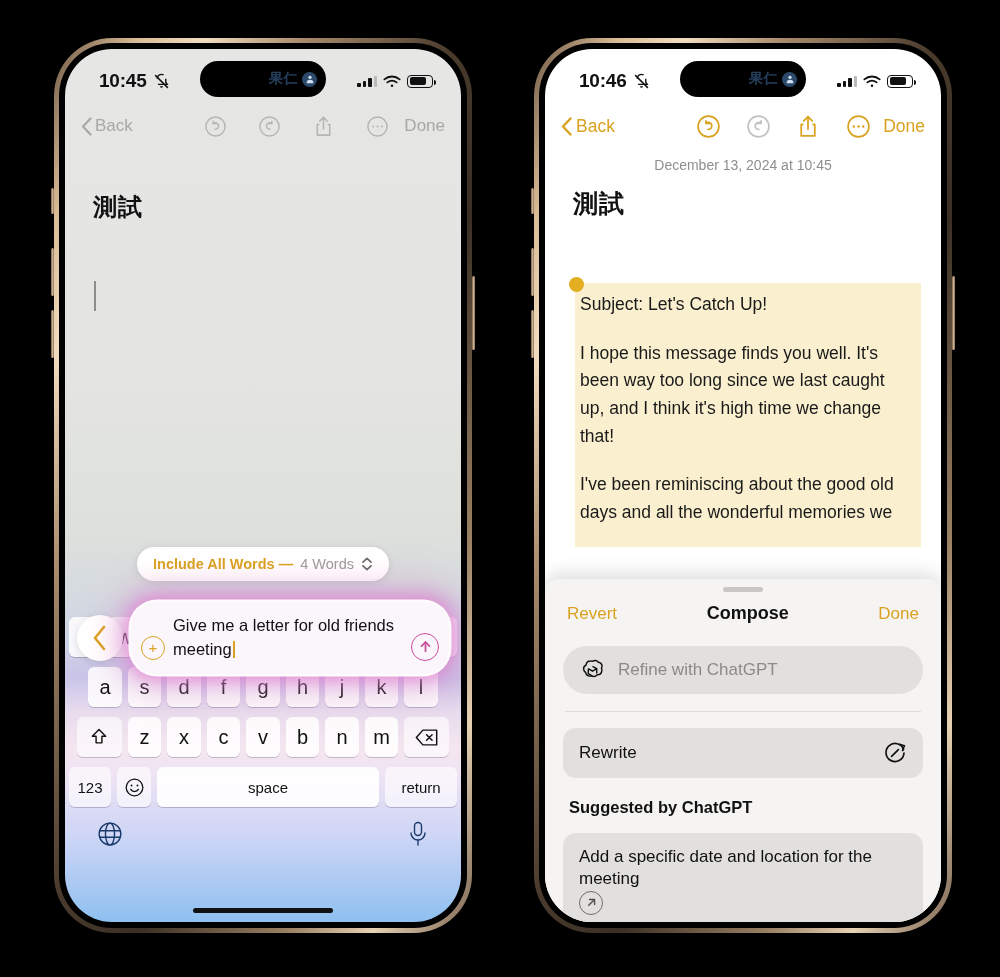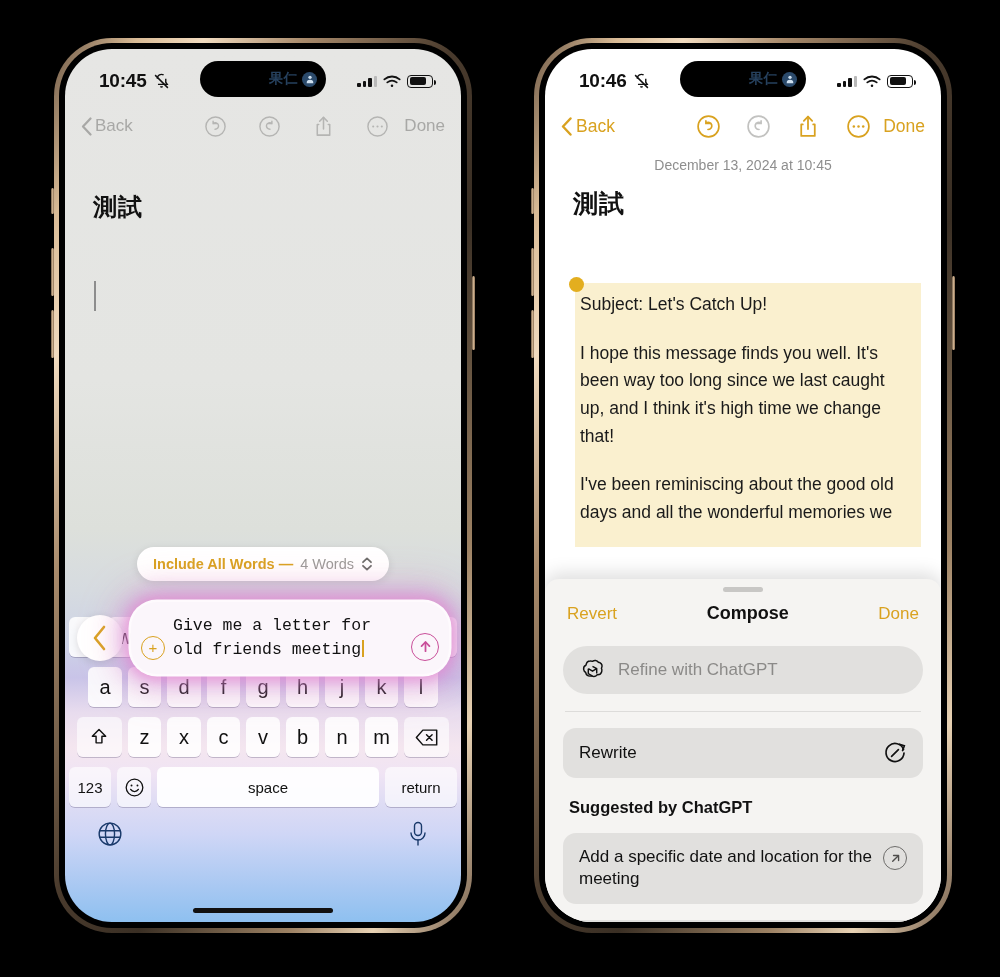--- a/index.html
+++ b/index.html
@@ -70,21 +70,21 @@
   .composerow{position:absolute;left:0;right:0;top:553px;display:flex;align-items:center;z-index:25;padding:0 12px;box-sizing:border-box;}
   .circle-back{width:46px;height:46px;border-radius:50%;background:#fff;display:flex;align-items:center;justify-content:center;
                box-shadow:0 2px 8px rgba(0,0,0,.12);flex:0 0 auto;}
   .composer{flex:1;margin-left:8px;position:relative;background:#fbf6fb;border-radius:26px;
             padding:12px 48px 12px 42px;box-sizing:border-box;min-height:68px;
             display:flex;align-items:center;
             box-shadow:0 0 0 2.5px rgba(255,255,255,.95),
                        0 0 14px 5px rgba(236,128,200,.60),
                        0 0 26px 11px rgba(186,124,232,.45),
                        0 0 38px 16px rgba(255,150,170,.28);}
-  .composer .txt{font-size:16.5px;color:#111;line-height:1.45;font-family:Liberation Mono, monospace;}
+  .composer .txt{font-size:16.5px;color:#111;line-height:1.45;}
   .composer .txt .cursor{display:inline-block;width:2px;height:17px;background:#d9a220;vertical-align:-3px;margin-left:1px;}
   .plus{position:absolute;left:10px;bottom:14px;width:22px;height:22px;border-radius:50%;border:1.7px solid #d9a220;display:flex;align-items:center;justify-content:center;color:#d9a220;font-size:15px;line-height:1;}
   .sendbtn{position:absolute;right:10px;bottom:13px;width:26px;height:26px;border-radius:50%;
            border:1.8px solid #c94f9a;display:flex;align-items:center;justify-content:center;}
 
   
   .kb{position:absolute;left:0;right:0;bottom:0;height:305px;z-index:10;}
   .kbrow{display:flex;justify-content:center;gap:6px;padding:0 4px;box-sizing:border-box;}
   .key{border-radius:6px;height:40px;display:flex;align-items:center;justify-content:center;
        font-size:20px;color:#111;box-shadow:0 1px 0 rgba(80,70,110,.30);}
@@ -440,21 +440,21 @@
           <span class="lbl">Rewrite</span>
           <svg width="24" height="24" viewBox="0 0 24 24" fill="none" stroke="#111" stroke-width="1.7" stroke-linecap="round">
             <path d="M20.5 8.5A9 9 0 1 0 21 12"></path>
               <path d="M16.5 3.2l4.8 1.6-1.7 4.7"></path>
               <path d="M8.6 15.4l6.8-6.8"></path>
           </svg>
         </div>
 
         <div class="sect-title">Suggested by ChatGPT</div>
 
-        <div class="rowcard" style="align-items:flex-start;">
+        <div class="rowcard" style="align-items:flex-start;flex-direction:column;">
           <span class="lbl">Add a specific date and location for the meeting</span>
           <span class="arrowcirc">
             <svg width="13" height="13" viewBox="0 0 14 14" fill="none" stroke="#4e4d4b" stroke-width="1.5" stroke-linecap="round" stroke-linejoin="round">
                 <path d="M4 10L10 4"></path>
                 <path d="M4.9 3.7H10.3V9.1"></path>
               </svg>
           </span>
         </div>
 
         <div class="rowcard" style="align-items:flex-start;padding-bottom:20px;">

